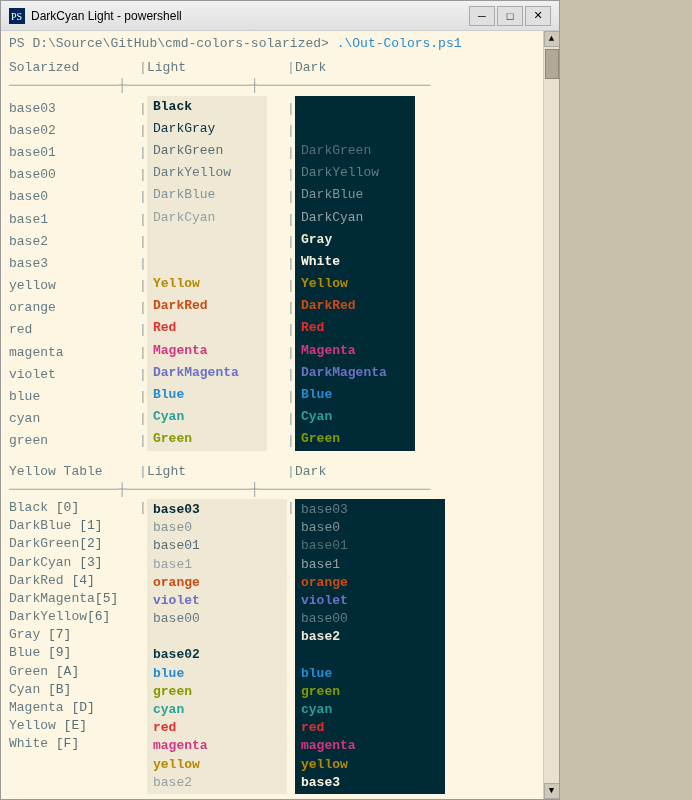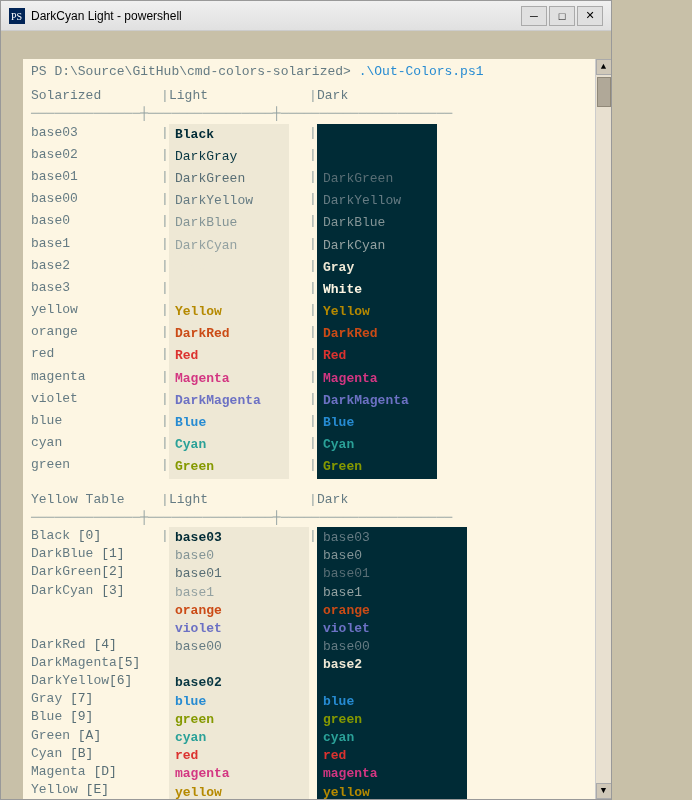--- a/index.html
+++ b/index.html
@@ -1,18 +1,18 @@
 <!DOCTYPE html>
 <html><head>
   <meta charset="utf-8">
   <style>
     * { margin: 0; padding: 0; box-sizing: border-box; }
     body { font-family: 'Consolas', 'Courier New', monospace; font-size: 13px; background: #c8c0a8; width: 692px; height: 800px; overflow: hidden; }
     
-    .window { width: 612px; height: 800px; display: flex; flex-direction: column; border: 1px solid #999; gap: 28px; }
+    .window { width: 560px; height: 800px; display: flex; flex-direction: column; border: 1px solid #999; }
     
     .title-bar {
       background: linear-gradient(to bottom, #f0f0f0, #e0e0e0);
       height: 30px;
       display: flex;
       align-items: center;
       padding: 0 8px;
       border-bottom: 1px solid #ccc;
       flex-shrink: 0;
     }
@@ -39,21 +39,21 @@
       line-height: 1.4;
     }
     .scrollbar { width: 16px; background: #e8e0d0; border-left: 1px solid #ccc; flex-shrink: 0; display: flex; flex-direction: column; align-items: center; }
     .scroll-btn { width: 16px; height: 16px; background: #d0c8b8; border: 1px solid #aaa; display: flex; align-items: center; justify-content: center; font-size: 9px; cursor: pointer; flex-shrink: 0; }
     .scroll-thumb { width: 14px; height: 30px; background: #b0a898; margin: 2px auto; border: 1px solid #908878; }
     
     .prompt { color: #657b83; }
     .prompt-cmd { color: #268bd2; }
     
     
-    .row { display: flex; }
+    .row { display: flex; align-items: flex-end; }
     .col1 { width: 130px; }
     .col2 { width: 140px; }
     .col3 { width: 180px; }
     
     
     .dark-box {
       background: #002b36;
       display: inline-block;
       padding: 2px 6px;
       min-width: 120px;
@@ -118,21 +118,21 @@
       <text x="2" y="12" fill="white" font-size="10" font-family="Consolas">PS</text>
     </svg>
     <span class="title-bar-text">DarkCyan Light - powershell</span>
     <div class="title-bar-buttons">
       <button class="title-btn">─</button>
       <button class="title-btn">□</button>
       <button class="title-btn close">✕</button>
     </div>
   </div>
 
-  <div style="display:flex; flex:1; overflow:hidden;padding-left:22px;">
+  <div style="display:flex; flex:1; overflow:hidden;">
     <div class="terminal" style="flex:1; overflow-y:auto;">
 
       <div>
         <span class="prompt">PS D:\Source\GitHub\cmd-colors-solarized&gt;</span>
         <span> </span>
         <span class="prompt-cmd">.\Out-Colors.ps1</span>
       </div>
 
       <div style="height:6px;"></div>
 
@@ -408,21 +408,21 @@
 
       <div style="color:#93a1a1;">──────────────┼────────────────┼──────────────────────</div>
 
       <div style="display:flex;">
 
         <div style="width:130px;">
           <div style="color:#657b83;">Black    <span style="color:#586e75;">[0]</span></div>
           <div style="color:#657b83;">DarkBlue <span style="color:#586e75;">[1]</span></div>
           <div style="color:#657b83;">DarkGreen<span style="color:#586e75;">[2]</span></div>
           <div style="color:#657b83;">DarkCyan <span style="color:#586e75;">[3]</span></div>
-          <div style="color:#657b83;margin-top:36px;">DarkRed  <span style="color:#586e75;">[4]</span></div>
+          <div style="color:#657b83;">DarkRed  <span style="color:#586e75;">[4]</span></div>
           <div style="color:#657b83;">DarkMagenta<span style="color:#586e75;">[5]</span></div>
           <div style="color:#657b83;">DarkYellow<span style="color:#586e75;">[6]</span></div>
           <div style="color:#657b83;">Gray     <span style="color:#586e75;">[7]</span></div>
           <div style="color:#657b83;">Blue     <span style="color:#586e75;">[9]</span></div>
           <div style="color:#657b83;">Green    <span style="color:#586e75;">[A]</span></div>
           <div style="color:#657b83;">Cyan     <span style="color:#586e75;">[B]</span></div>
           <div style="color:#657b83;">Magenta  <span style="color:#586e75;">[D]</span></div>
           <div style="color:#657b83;">Yellow   <span style="color:#586e75;">[E]</span></div>
           <div style="color:#657b83;">White    <span style="color:#586e75;">[F]</span></div>
         </div>

